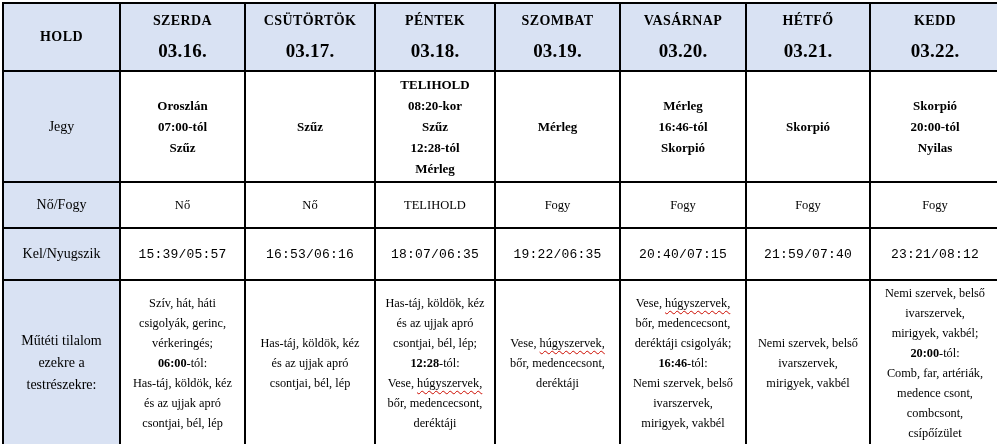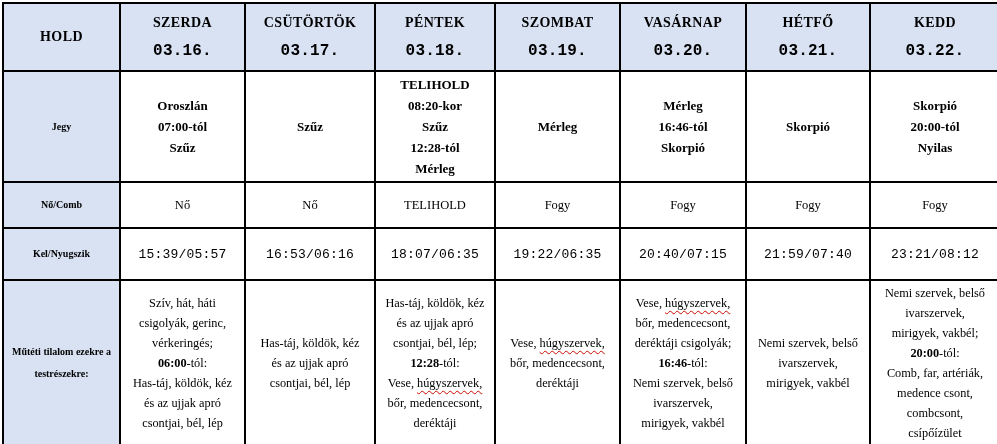--- a/index.html
+++ b/index.html
@@ -28,26 +28,26 @@
   }
   
   tr.hdr th{
     background:var(--header-bg);
     font-weight:bold;
     font-size:14px;
     letter-spacing:.4px;
   }
   tr.hdr{height:68px;}
   .day{display:block;}
-  .date{display:block;margin-top:11px;font-size:16px;letter-spacing:.2px;font-family:Liberation Mono, monospace;}
+  .date{display:block;margin-top:11px;font-size:19px;letter-spacing:.2px;}
   
   td.rowlabel{
     background:var(--header-bg);
-    font-weight:bold;
-    font-size:10px;
+    font-weight:normal;
+    font-size:14px;
     line-height:22px;
     padding:2px 3px;
   }
   
   tr.jegy{height:104px;}
   tr.jegy td.val{font-weight:bold;font-size:13px;}
   tr.jegy .ln{line-height:21px;}
   tr.nofogy{height:46px;}
   tr.nofogy td.val{font-size:12.5px;}
   tr.kel{height:52px;}
@@ -145,21 +145,21 @@
       <td class="val">
           <span class="ln"><span>Skorpió</span></span>
         </td>
       <td class="val">
           <span class="ln"><span>Skorpió</span></span>
           <span class="ln"><span>20:00-tól</span></span>
           <span class="ln"><span>Nyilas</span></span>
         </td>
     </tr>
     <tr class="nofogy">
-      <td class="rowlabel">Nő/Comb</td>
+      <td class="rowlabel">Nő/Fogy</td>
       <td class="val">Nő</td>
       <td class="val">Nő</td>
       <td class="val">TELIHOLD</td>
       <td class="val">Fogy</td>
       <td class="val">Fogy</td>
       <td class="val">Fogy</td>
       <td class="val">Fogy</td>
     </tr>
     <tr class="kel">
       <td class="rowlabel">Kel/Nyugszik</td>

